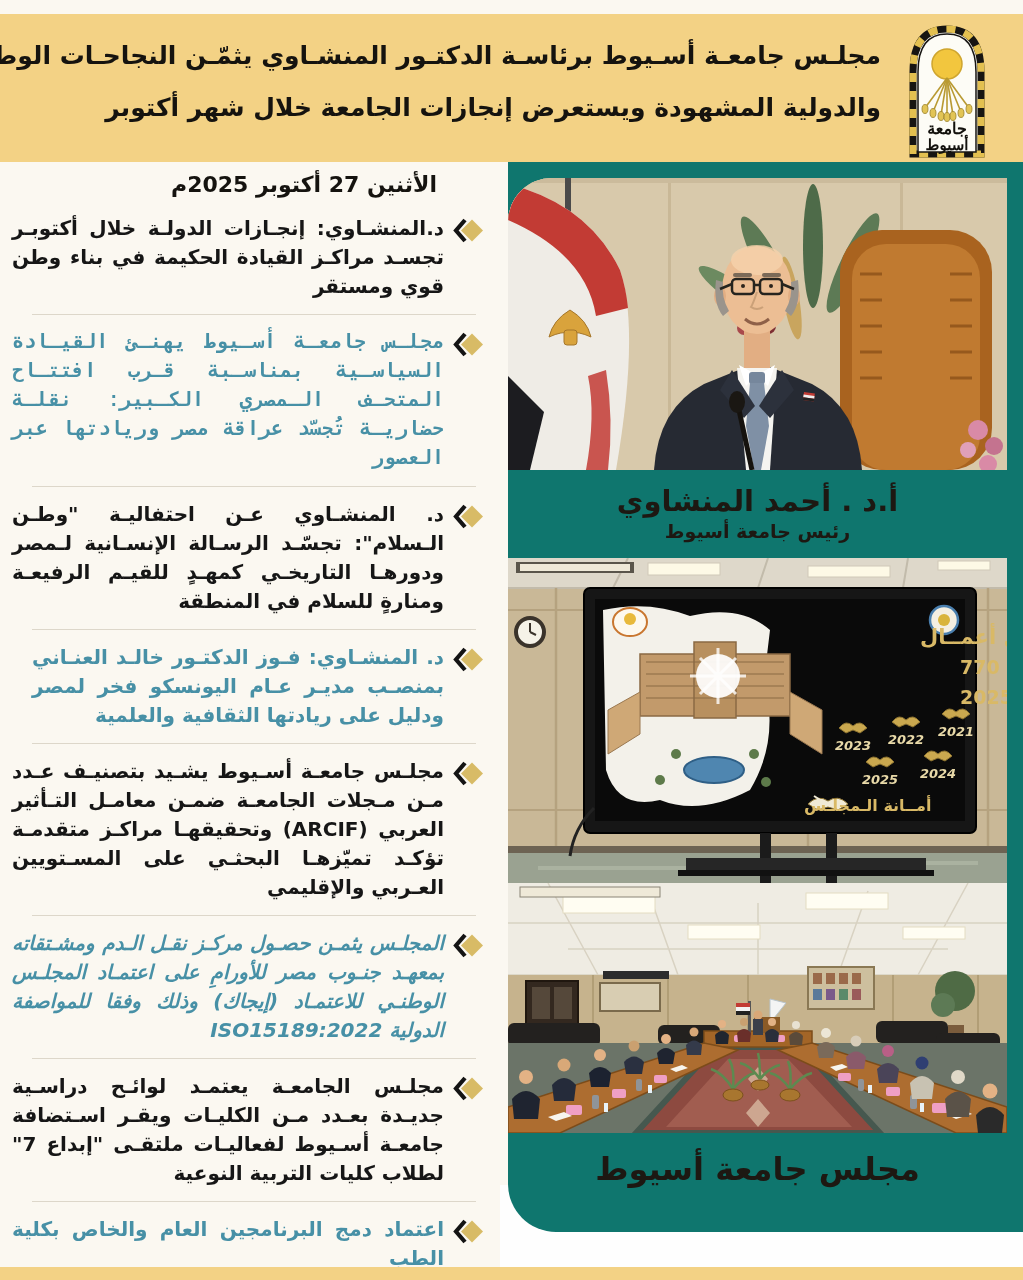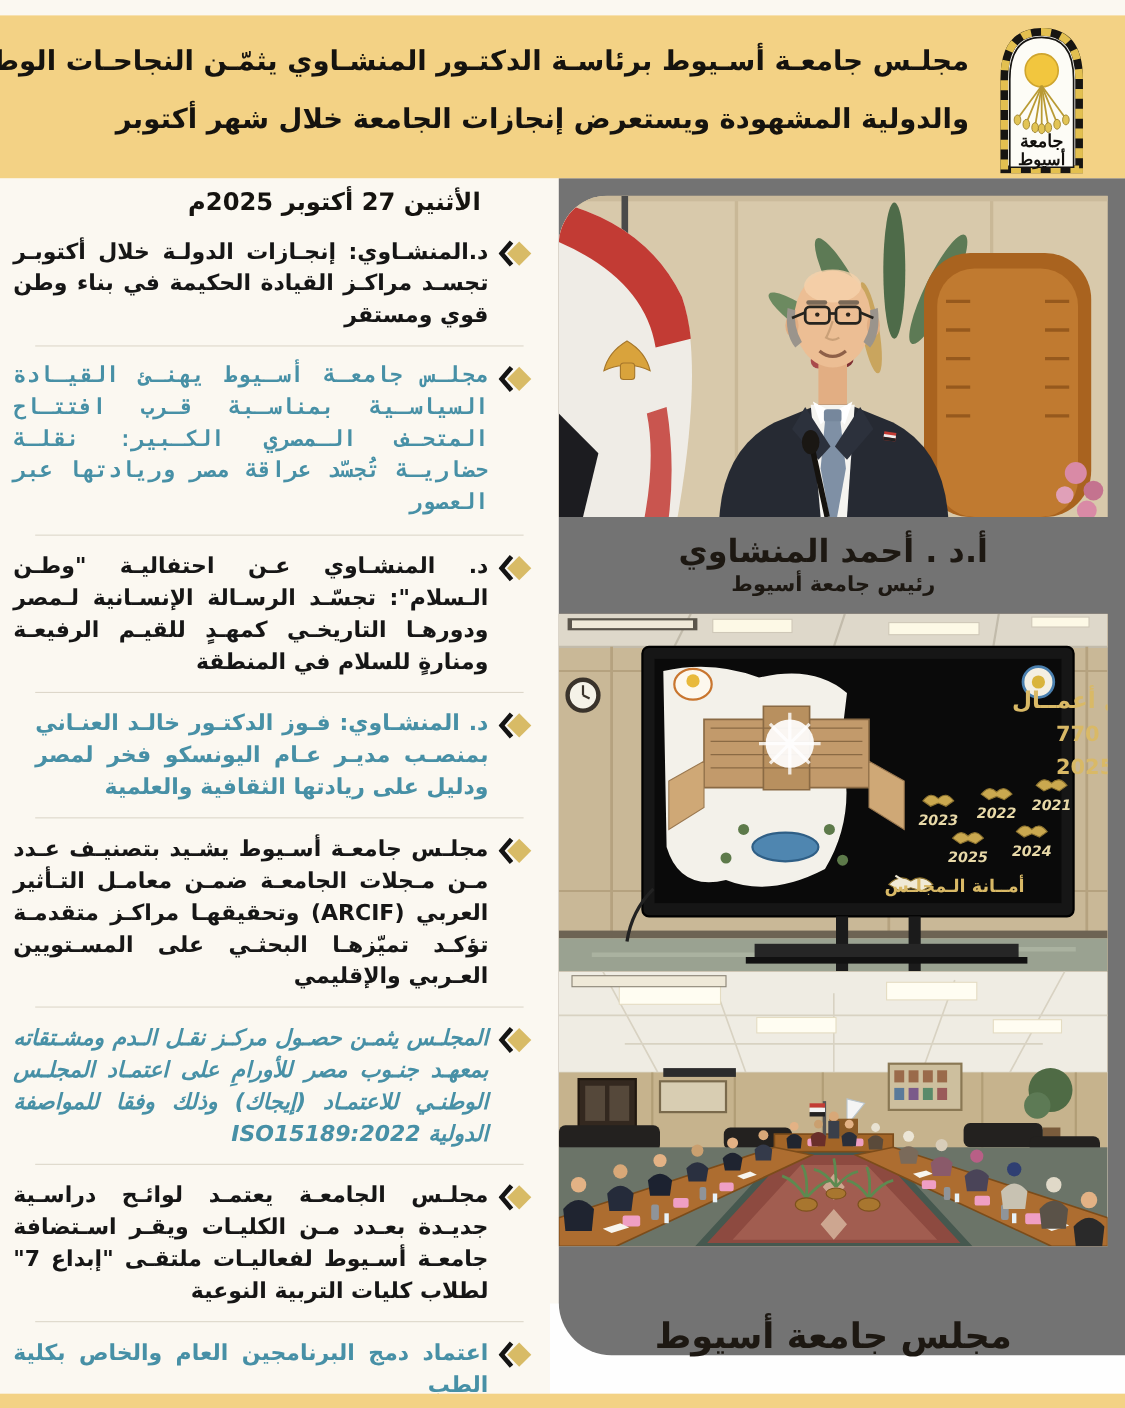--- a/index.html
+++ b/index.html
@@ -18,32 +18,32 @@
     font-size:22px; font-weight:bold; color:#15130f; z-index:2;}
   .news-list{position:absolute; top:212px; left:0; width:508px; z-index:2; direction:rtl;}
   .news-row{display:flex; align-items:flex-start; gap:9px; padding:2px 24px 2px 12px; direction:rtl;}
   .bullet{flex:0 0 31px; height:31px; margin-top:1px;}
   .news-text{flex:1; font-size:20px; font-weight:bold; line-height:29px;
     text-align:justify; direction:rtl; color:#161616;}
   .divider{height:1px; background:#ddd7ca; margin:11px 32px;}
   
   .white-under{position:absolute; left:500px; top:1185px; width:523px; height:82px; background:#fefefe; z-index:0;}
   .right-panel{position:absolute; left:508px; top:162px; width:515px; height:1070px;
-    background:#737373; border-bottom-left-radius:48px; z-index:1;}
+    background:#0f766e; border-bottom-left-radius:48px; z-index:1;}
   .photo{position:absolute; left:0; width:499px; overflow:hidden; background:#cbbb9d;}
   .photo svg{display:block; width:100%; height:100%;}
   .photo-president{top:16px; height:292px; border-top-left-radius:44px;}
   .caption-1{position:absolute; left:0; top:306px; width:499px; height:90px;
     display:flex; flex-direction:column; align-items:center; justify-content:center; gap:2px;}
   .caption-name{font-size:29px; font-weight:bold; color:#1d1812;}
   .caption-role{font-size:19px; font-weight:bold; color:#1d1812;}
   .photo-screen{top:396px; height:325px;}
   .photo-meeting{top:721px; height:250px;}
   .caption-3{position:absolute; left:0; top:988px; width:499px; text-align:center;
-    font-size:32px; font-weight:bold; color:#1d1812;margin-top:45px;}
+    font-size:32px; font-weight:bold; color:#1d1812;}
   
   .bottom-bar{position:absolute; left:0; top:1267px; width:1023px; height:13px; background:#f3d285; z-index:3;}
   .tv-gold{font-weight:bold;}
 </style>
 </head>
 <body>
 
 <div class="page">
 
   <div class="header">

